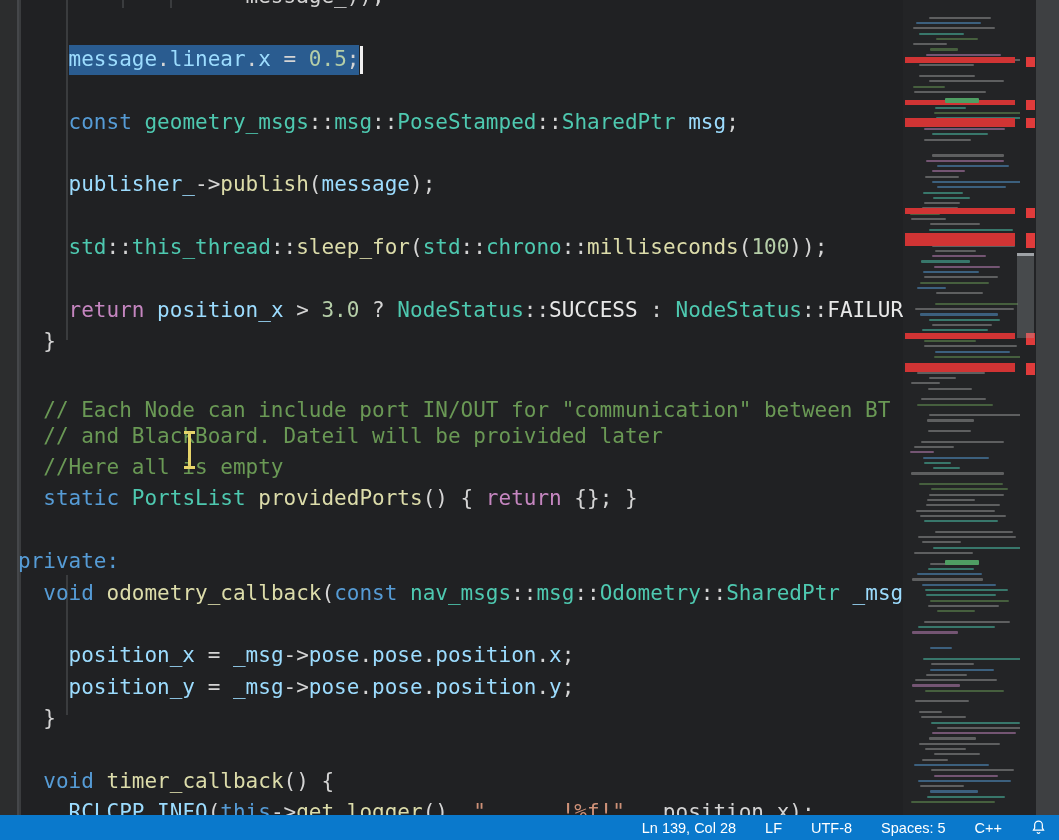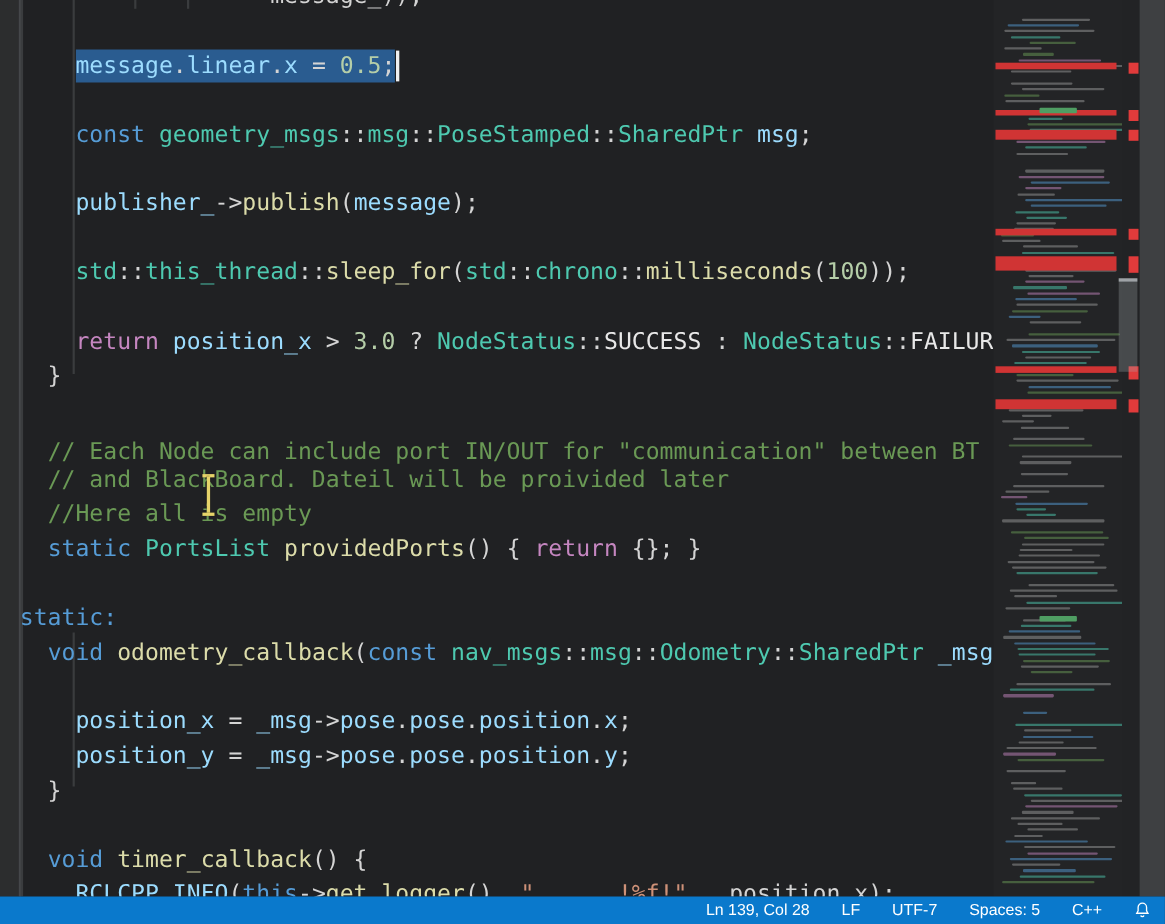--- a/index.html
+++ b/index.html
@@ -61,21 +61,21 @@
         <div class="code-line" style="top: 232.2px;"><span style="color: rgb(212, 212, 212);">    </span><span style="color: rgb(78, 201, 176);">std</span><span style="color: rgb(212, 212, 212);">::</span><span style="color: rgb(78, 201, 176);">this_thread</span><span style="color: rgb(212, 212, 212);">::</span><span style="color: rgb(220, 220, 170);">sleep_for</span><span style="color: rgb(212, 212, 212);">(</span><span style="color: rgb(78, 201, 176);">std</span><span style="color: rgb(212, 212, 212);">::</span><span style="color: rgb(78, 201, 176);">chrono</span><span style="color: rgb(212, 212, 212);">::</span><span style="color: rgb(220, 220, 170);">milliseconds</span><span style="color: rgb(212, 212, 212);">(</span><span style="color: rgb(181, 206, 168);">100</span><span style="color: rgb(212, 212, 212);">));</span></div>
         <div class="code-line" style="top: 263.6px;"></div>
         <div class="code-line" style="top: 295px;"><span style="color: rgb(212, 212, 212);">    </span><span style="color: rgb(197, 134, 192);">return</span><span style="color: rgb(212, 212, 212);"> </span><span style="color: rgb(156, 220, 254);">position_x</span><span style="color: rgb(212, 212, 212);"> &gt; </span><span style="color: rgb(181, 206, 168);">3.0</span><span style="color: rgb(212, 212, 212);"> ? </span><span style="color: rgb(78, 201, 176);">NodeStatus</span><span style="color: rgb(212, 212, 212);">::</span><span style="color: rgb(232, 232, 232);">SUCCESS</span><span style="color: rgb(212, 212, 212);"> : </span><span style="color: rgb(78, 201, 176);">NodeStatus</span><span style="color: rgb(212, 212, 212);">::</span><span style="color: rgb(232, 232, 232);">FAILURE;</span></div>
         <div class="code-line" style="top: 326.4px;"><span style="color: rgb(212, 212, 212);">  }</span></div>
         <div class="code-line" style="top: 357.8px;"></div>
         <div class="code-line" style="top: 383px; margin-top: 12px;"><span style="color: rgb(212, 212, 212);">  </span><span style="color: rgb(106, 153, 85);">// Each Node can include port IN/OUT for "communication" between BT</span></div>
         <div class="code-line" style="top: 420.6px;"><span style="color: rgb(212, 212, 212);">  </span><span style="color: rgb(106, 153, 85);">// and BlackBoard. Dateil will be proivided later</span></div>
         <div class="code-line" style="top: 452px;"><span style="color: rgb(212, 212, 212);">  </span><span style="color: rgb(106, 153, 85);">//Here all is empty</span></div>
         <div class="code-line" style="top: 483.4px;"><span style="color: rgb(212, 212, 212);">  </span><span style="color: rgb(86, 156, 214);">static</span><span style="color: rgb(212, 212, 212);"> </span><span style="color: rgb(78, 201, 176);">PortsList</span><span style="color: rgb(212, 212, 212);"> </span><span style="color: rgb(220, 220, 170);">providedPorts</span><span style="color: rgb(212, 212, 212);">() { </span><span style="color: rgb(197, 134, 192);">return</span><span style="color: rgb(212, 212, 212);"> {}; }</span></div>
         <div class="code-line" style="top: 514.8px;"></div>
-        <div class="code-line" style="top: 546.2px;"><span style="color: rgb(86, 156, 214);">static:</span></div>
+        <div class="code-line" style="top: 546.2px;"><span style="color: rgb(86, 156, 214);">private:</span></div>
         <div class="code-line" style="top: 577.6px;"><span style="color: rgb(212, 212, 212);">  </span><span style="color: rgb(86, 156, 214);">void</span><span style="color: rgb(212, 212, 212);"> </span><span style="color: rgb(220, 220, 170);">odometry_callback</span><span style="color: rgb(212, 212, 212);">(</span><span style="color: rgb(86, 156, 214);">const</span><span style="color: rgb(212, 212, 212);"> </span><span style="color: rgb(78, 201, 176);">nav_msgs</span><span style="color: rgb(212, 212, 212);">::</span><span style="color: rgb(78, 201, 176);">msg</span><span style="color: rgb(212, 212, 212);">::</span><span style="color: rgb(78, 201, 176);">Odometry</span><span style="color: rgb(212, 212, 212);">::</span><span style="color: rgb(78, 201, 176);">SharedPtr</span><span style="color: rgb(212, 212, 212);"> </span><span style="color: rgb(156, 220, 254);">_msg</span></div>
         <div class="code-line" style="top: 609px;"></div>
         <div class="code-line" style="top: 640.4px;"><span style="color: rgb(212, 212, 212);">    </span><span style="color: rgb(156, 220, 254);">position_x</span><span style="color: rgb(212, 212, 212);"> = </span><span style="color: rgb(156, 220, 254);">_msg</span><span style="color: rgb(212, 212, 212);">-&gt;</span><span style="color: rgb(156, 220, 254);">pose</span><span style="color: rgb(212, 212, 212);">.</span><span style="color: rgb(156, 220, 254);">pose</span><span style="color: rgb(212, 212, 212);">.</span><span style="color: rgb(156, 220, 254);">position</span><span style="color: rgb(212, 212, 212);">.</span><span style="color: rgb(156, 220, 254);">x</span><span style="color: rgb(212, 212, 212);">;</span></div>
         <div class="code-line" style="top: 671.8px;"><span style="color: rgb(212, 212, 212);">    </span><span style="color: rgb(156, 220, 254);">position_y</span><span style="color: rgb(212, 212, 212);"> = </span><span style="color: rgb(156, 220, 254);">_msg</span><span style="color: rgb(212, 212, 212);">-&gt;</span><span style="color: rgb(156, 220, 254);">pose</span><span style="color: rgb(212, 212, 212);">.</span><span style="color: rgb(156, 220, 254);">pose</span><span style="color: rgb(212, 212, 212);">.</span><span style="color: rgb(156, 220, 254);">position</span><span style="color: rgb(212, 212, 212);">.</span><span style="color: rgb(156, 220, 254);">y</span><span style="color: rgb(212, 212, 212);">;</span></div>
         <div class="code-line" style="top: 703.2px;"><span style="color: rgb(212, 212, 212);">  }</span></div>
         <div class="code-line" style="top: 734.6px;"></div>
         <div class="code-line" style="top: 766px;"><span style="color: rgb(212, 212, 212);">  </span><span style="color: rgb(86, 156, 214);">void</span><span style="color: rgb(212, 212, 212);"> </span><span style="color: rgb(220, 220, 170);">timer_callback</span><span style="color: rgb(212, 212, 212);">() {</span></div>
         <div class="code-line" style="top: 797.4px;"><span style="color: rgb(212, 212, 212);">    </span><span style="color: rgb(156, 220, 254);">RCLCPP_INFO</span><span style="color: rgb(212, 212, 212);">(</span><span style="color: rgb(86, 156, 214);">this</span><span style="color: rgb(212, 212, 212);">-&gt;</span><span style="color: rgb(220, 220, 170);">get_logger</span><span style="color: rgb(212, 212, 212);">(), </span><span style="color: rgb(206, 145, 120);">"      !%f!"</span><span style="color: rgb(212, 212, 212);"> , position_x);</span></div>
       </div>
     <div id="text-caret" style="left: 360.28px; top: 46.3px; height: 28px;"></div>
@@ -241,21 +241,21 @@
   <div id="ibeam">
     <div class="cap" style="top:0;"></div>
     <div class="stem"></div>
     <div class="cap" style="bottom:0;"></div>
   </div>
 
   <div id="status-bar">
     <div id="status-items" style="display:flex;gap:29px;">
         <div class="status-item">Ln 139, Col 28</div>
         <div class="status-item">LF</div>
-        <div class="status-item">UTF-7</div>
+        <div class="status-item">UTF-8</div>
         <div class="status-item">Spaces: 5</div>
         <div class="status-item">C++</div>
       </div>
     <div id="bell" class="status-item">
       <svg width="15" height="17" viewBox="0 0 16 17">
         <path d="M8 1.6a4.1 4.1 0 0 0-4.1 4.1v3.4L2.6 11.4h10.8L12.1 9.1V5.7A4.1 4.1 0 0 0 8 1.6z" fill="none" stroke="#ffffff" stroke-width="1.3"></path>
         <path d="M6.4 13.6a1.7 1.7 0 0 0 3.2 0" fill="none" stroke="#ffffff" stroke-width="1.3"></path>
       </svg>
     </div>
   </div>

